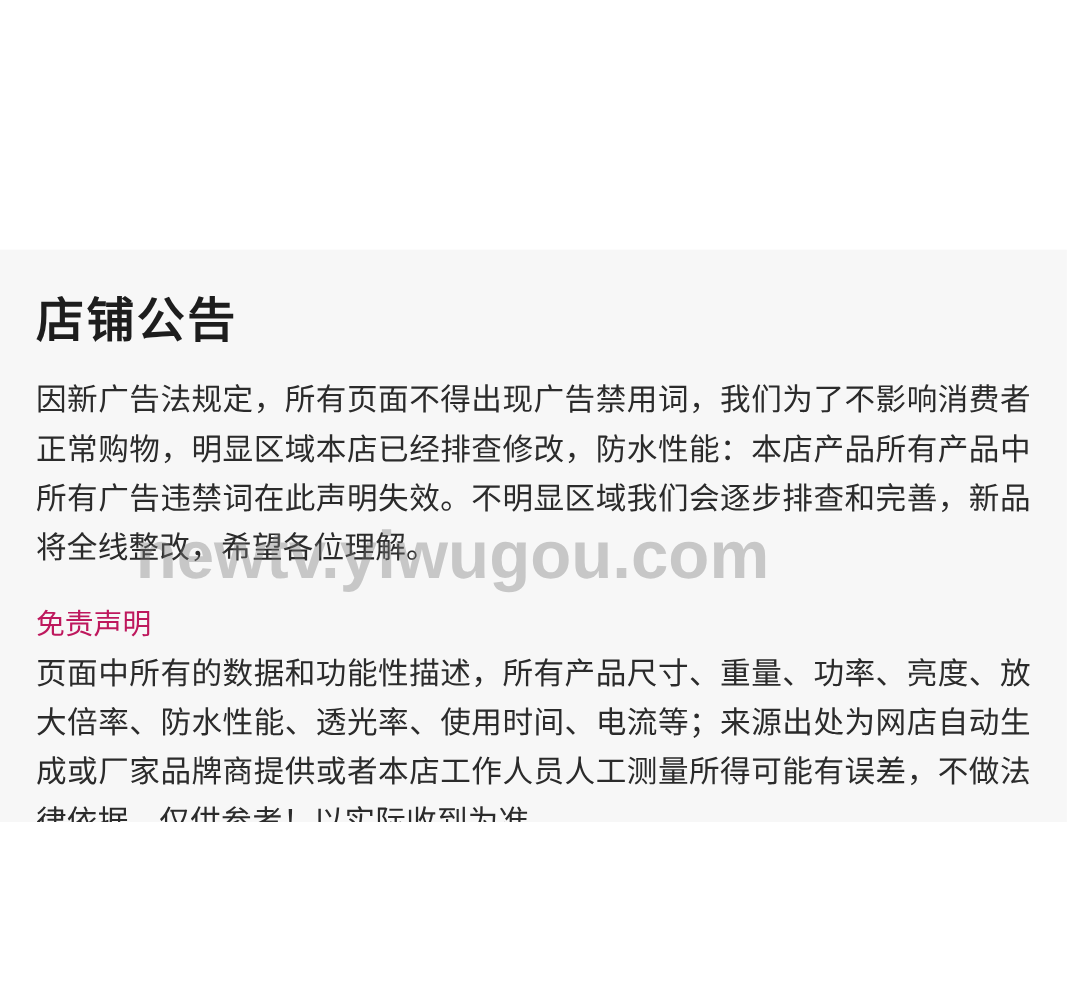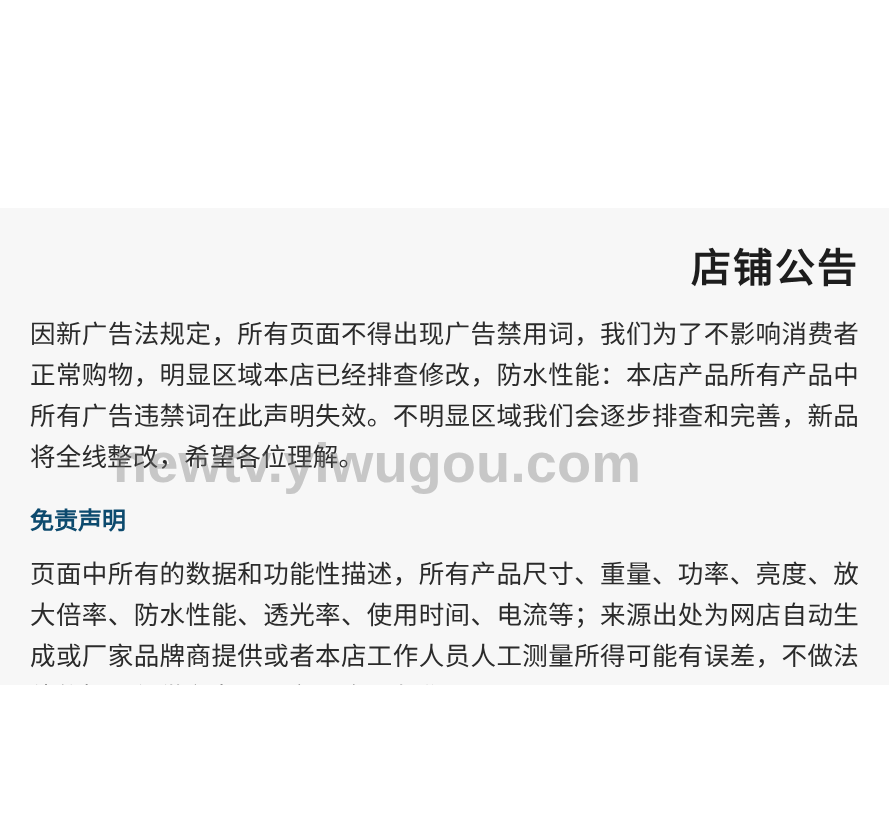--- a/index.html
+++ b/index.html
@@ -39,40 +39,40 @@
     position: absolute;
     left: 0;
     top: 208px;
     width: 889px;
     height: 477px;
     background: #f7f7f7;
     box-sizing: border-box;
     padding: 24px 30px 10px 30px;
   }
   .notice-title {
-    text-align: right;
+    text-align: left;
     font-size: 40px;
     font-weight: bold;
     color: #1d1d1d;
     letter-spacing: 2px;
     margin: 12px 0 22px 0;
     line-height: 1.2;
   }
   .notice-body {
     font-size: 25.5px;
     line-height: 41px;
     color: #2b2b2b;
     text-align: justify;
     letter-spacing: 0.2px;
   }
   .section-heading {
     font-size: 24px;
-    font-weight: bold;
-    color: #0c4a6e;
-    margin: 26px 0 16px 0;
+    font-weight: normal;
+    color: #be185d;
+    margin: 26px 0 4px 0;
     line-height: 1.4;
   }
   .disclaimer-body {
     font-size: 25.5px;
     line-height: 41px;
     color: #2b2b2b;
     text-align: justify;
     letter-spacing: 0.2px;
   }
   .watermark {

